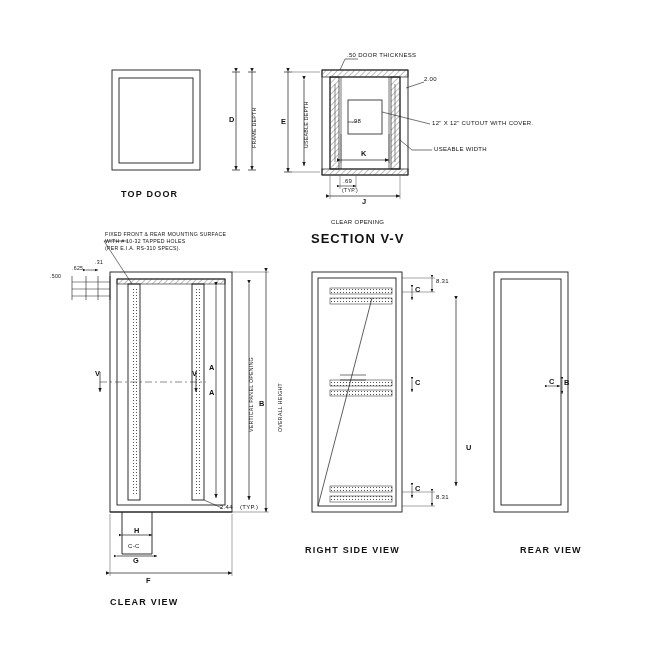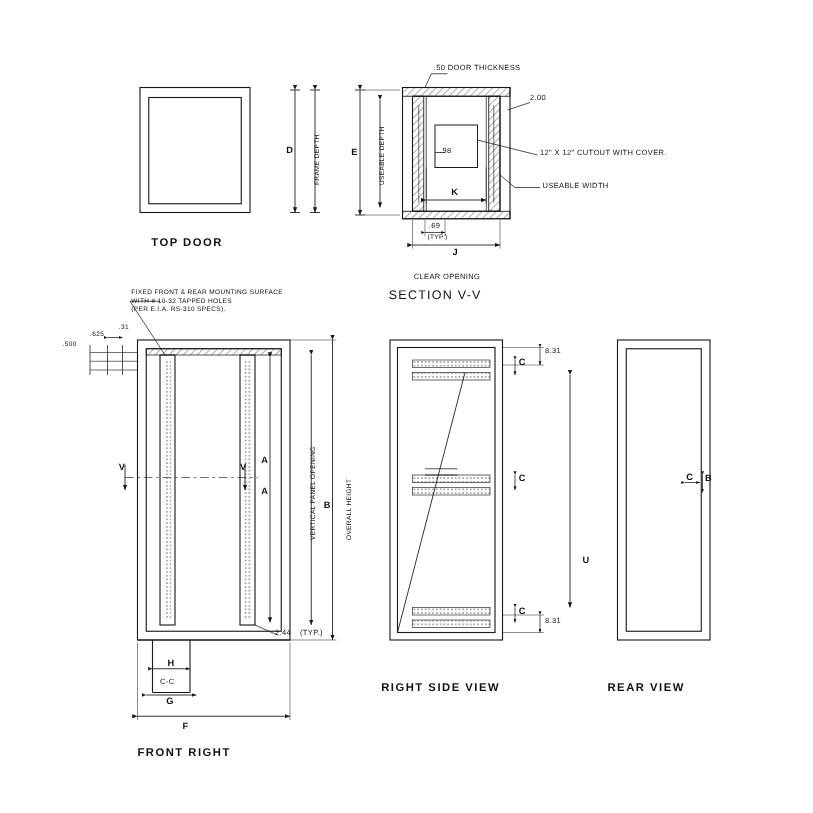--- a/index.html
+++ b/index.html
@@ -26,21 +26,21 @@
     font-family: "Liberation Sans", sans-serif;
     color: #111;
     white-space: pre;
     line-height: 1.05;
     letter-spacing: 0.3px;
   }
   .tiny   { font-size: 5.2px; }
   .small  { font-size: 6px; }
   .dim    { font-size: 7.4px; font-weight: bold; }
   .view   { font-size: 9px; font-weight: bold; letter-spacing: 1.2px; }
-  .sect   { font-size: 10px; font-weight: normal; letter-spacing: 1px; }
+  .sect   { font-size: 13px; font-weight: bold; letter-spacing: 1px; }
   .vert {
     transform-origin: left top;
     transform: rotate(-90deg);
   }
   svg { display:block; }
 </style>
 </head>
 <body>
 
 <div id="sheet">
@@ -318,27 +318,27 @@
   <div class="lbl dim" style="left:95px; top:370px;">V</div>
   <div class="lbl dim" style="left:192px; top:370px;">V</div>
 
   <div class="lbl small" style="left:220px; top:504px;">2.44</div>
   <div class="lbl small" style="left:240px; top:504px;">(TYP.)</div>
 
   <div class="lbl dim" style="left:134px; top:527px;">H</div>
   <div class="lbl small" style="left:128px; top:543px;">C-C</div>
   <div class="lbl dim" style="left:133px; top:557px;">G</div>
   <div class="lbl dim" style="left:146px; top:577px;">F</div>
-  <div class="lbl view" style="left:110px; top:598px;">FRONT RIGHT</div>
+  <div class="lbl view" style="left:110px; top:598px;">CLEAR VIEW</div>
 
   <div class="lbl small" style="left:436px; top:278px;">8.31</div>
   <div class="lbl dim" style="left:415px; top:286px;">C</div>
   <div class="lbl dim" style="left:415px; top:379px;">C</div>
   <div class="lbl dim" style="left:415px; top:485px;">C</div>
   <div class="lbl small" style="left:436px; top:494px;">8.31</div>
   <div class="lbl dim" style="left:466px; top:444px;">U</div>
   <div class="lbl view" style="left:305px; top:546px;">RIGHT SIDE VIEW</div>
 
   <div class="lbl dim" style="left:549px; top:378px;">C</div>
   <div class="lbl dim" style="left:564px; top:379px;">B</div>
-  <div class="lbl view" style="left:486px; top:546px;">REAR VIEW</div>
+  <div class="lbl view" style="left:520px; top:546px;">REAR VIEW</div>
 
 </div>
 
 </body></html>

